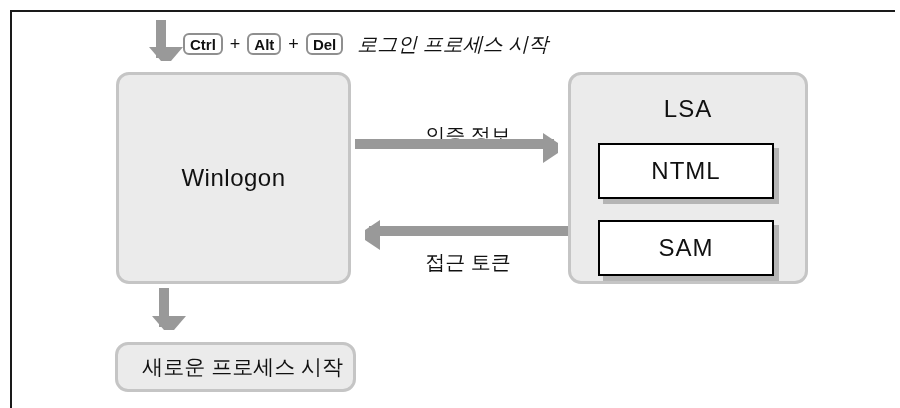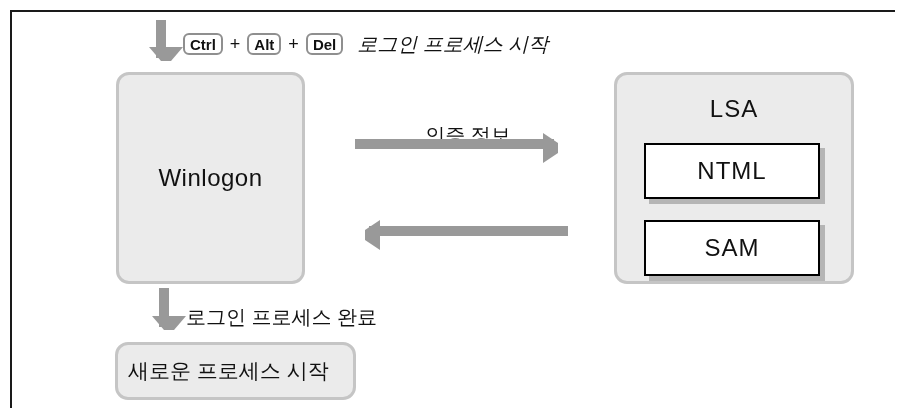--- a/index.html
+++ b/index.html
@@ -18,46 +18,46 @@
   }
 
   
   .round-box {
     position: absolute;
     background: #ebebeb;
     border: 3px solid #c5c5c5;
     border-radius: 13px;
   }
   .winlogon-box {
-    left: 104px; top: 60px; width: 189px; height: 212px;
+    left: 104px; top: 60px; width: 235px; height: 212px;
     display: flex; align-items: center; justify-content: center;
     font-size: 24px; letter-spacing: 0.5px;
   }
   .lsa-box {
-    left: 556px; top: 60px; width: 240px; height: 212px; margin-left: 46px;
+    left: 556px; top: 60px; width: 240px; height: 212px;
   }
   .lsa-title {
     position: absolute; left: 0; top: 15px; width: 100%;
     text-align: center; font-size: 24px; letter-spacing: 1px;
   }
   .module-box {
     position: absolute;
     left: 27px; width: 176px; height: 56px;
     background: #ffffff;
     border: 2px solid #000000;
     box-shadow: 5px 5px 0 #b5b5b5;
     display: flex; align-items: center; justify-content: center;
     font-size: 24px; letter-spacing: 1px;
   }
   .module-ntml { top: 68px; }
   .module-sam  { top: 145px; }
 
   .new-process-box {
-    left: 103px; top: 330px; width: 241px; height: 58px;
-    display: flex; align-items: center; justify-content: flex-start;
+    left: 103px; top: 330px; width: 241px; height: 50px;
+    display: flex; align-items: center; justify-content: flex-end;
     font-size: 21px;
   }
 
   
   .arrow { position: absolute; }
   .arrow .body { position: absolute; background: #999999; }
   .arrow .head { position: absolute; width: 0; height: 0; }
 
   .arrow-login-start { left: 137px; top: 8px; width: 24px; height: 51px; }
   .arrow-login-start .body { left: 7px; top: 0; width: 10px; height: 38px; }
@@ -155,24 +155,24 @@
   <div class="edge-label label-auth">인증 정보</div>
   <div class="arrow arrow-auth">
     <div class="body"></div>
     <div class="head"></div>
   </div>
 
   <div class="arrow arrow-token">
     <div class="body"></div>
     <div class="head"></div>
   </div>
+  <div class="edge-label label-token">접근 토큰</div>
 
   <div class="arrow arrow-login-complete">
     <div class="body"></div>
     <div class="head"></div>
   </div>
-  <div class="edge-label label-complete">로그인 프로세스 완료</div>
 
   <div class="round-box new-process-box">
     <span>새로운 프로세스 시작</span>
   </div>
 
 </div>
 
 </body></html>

